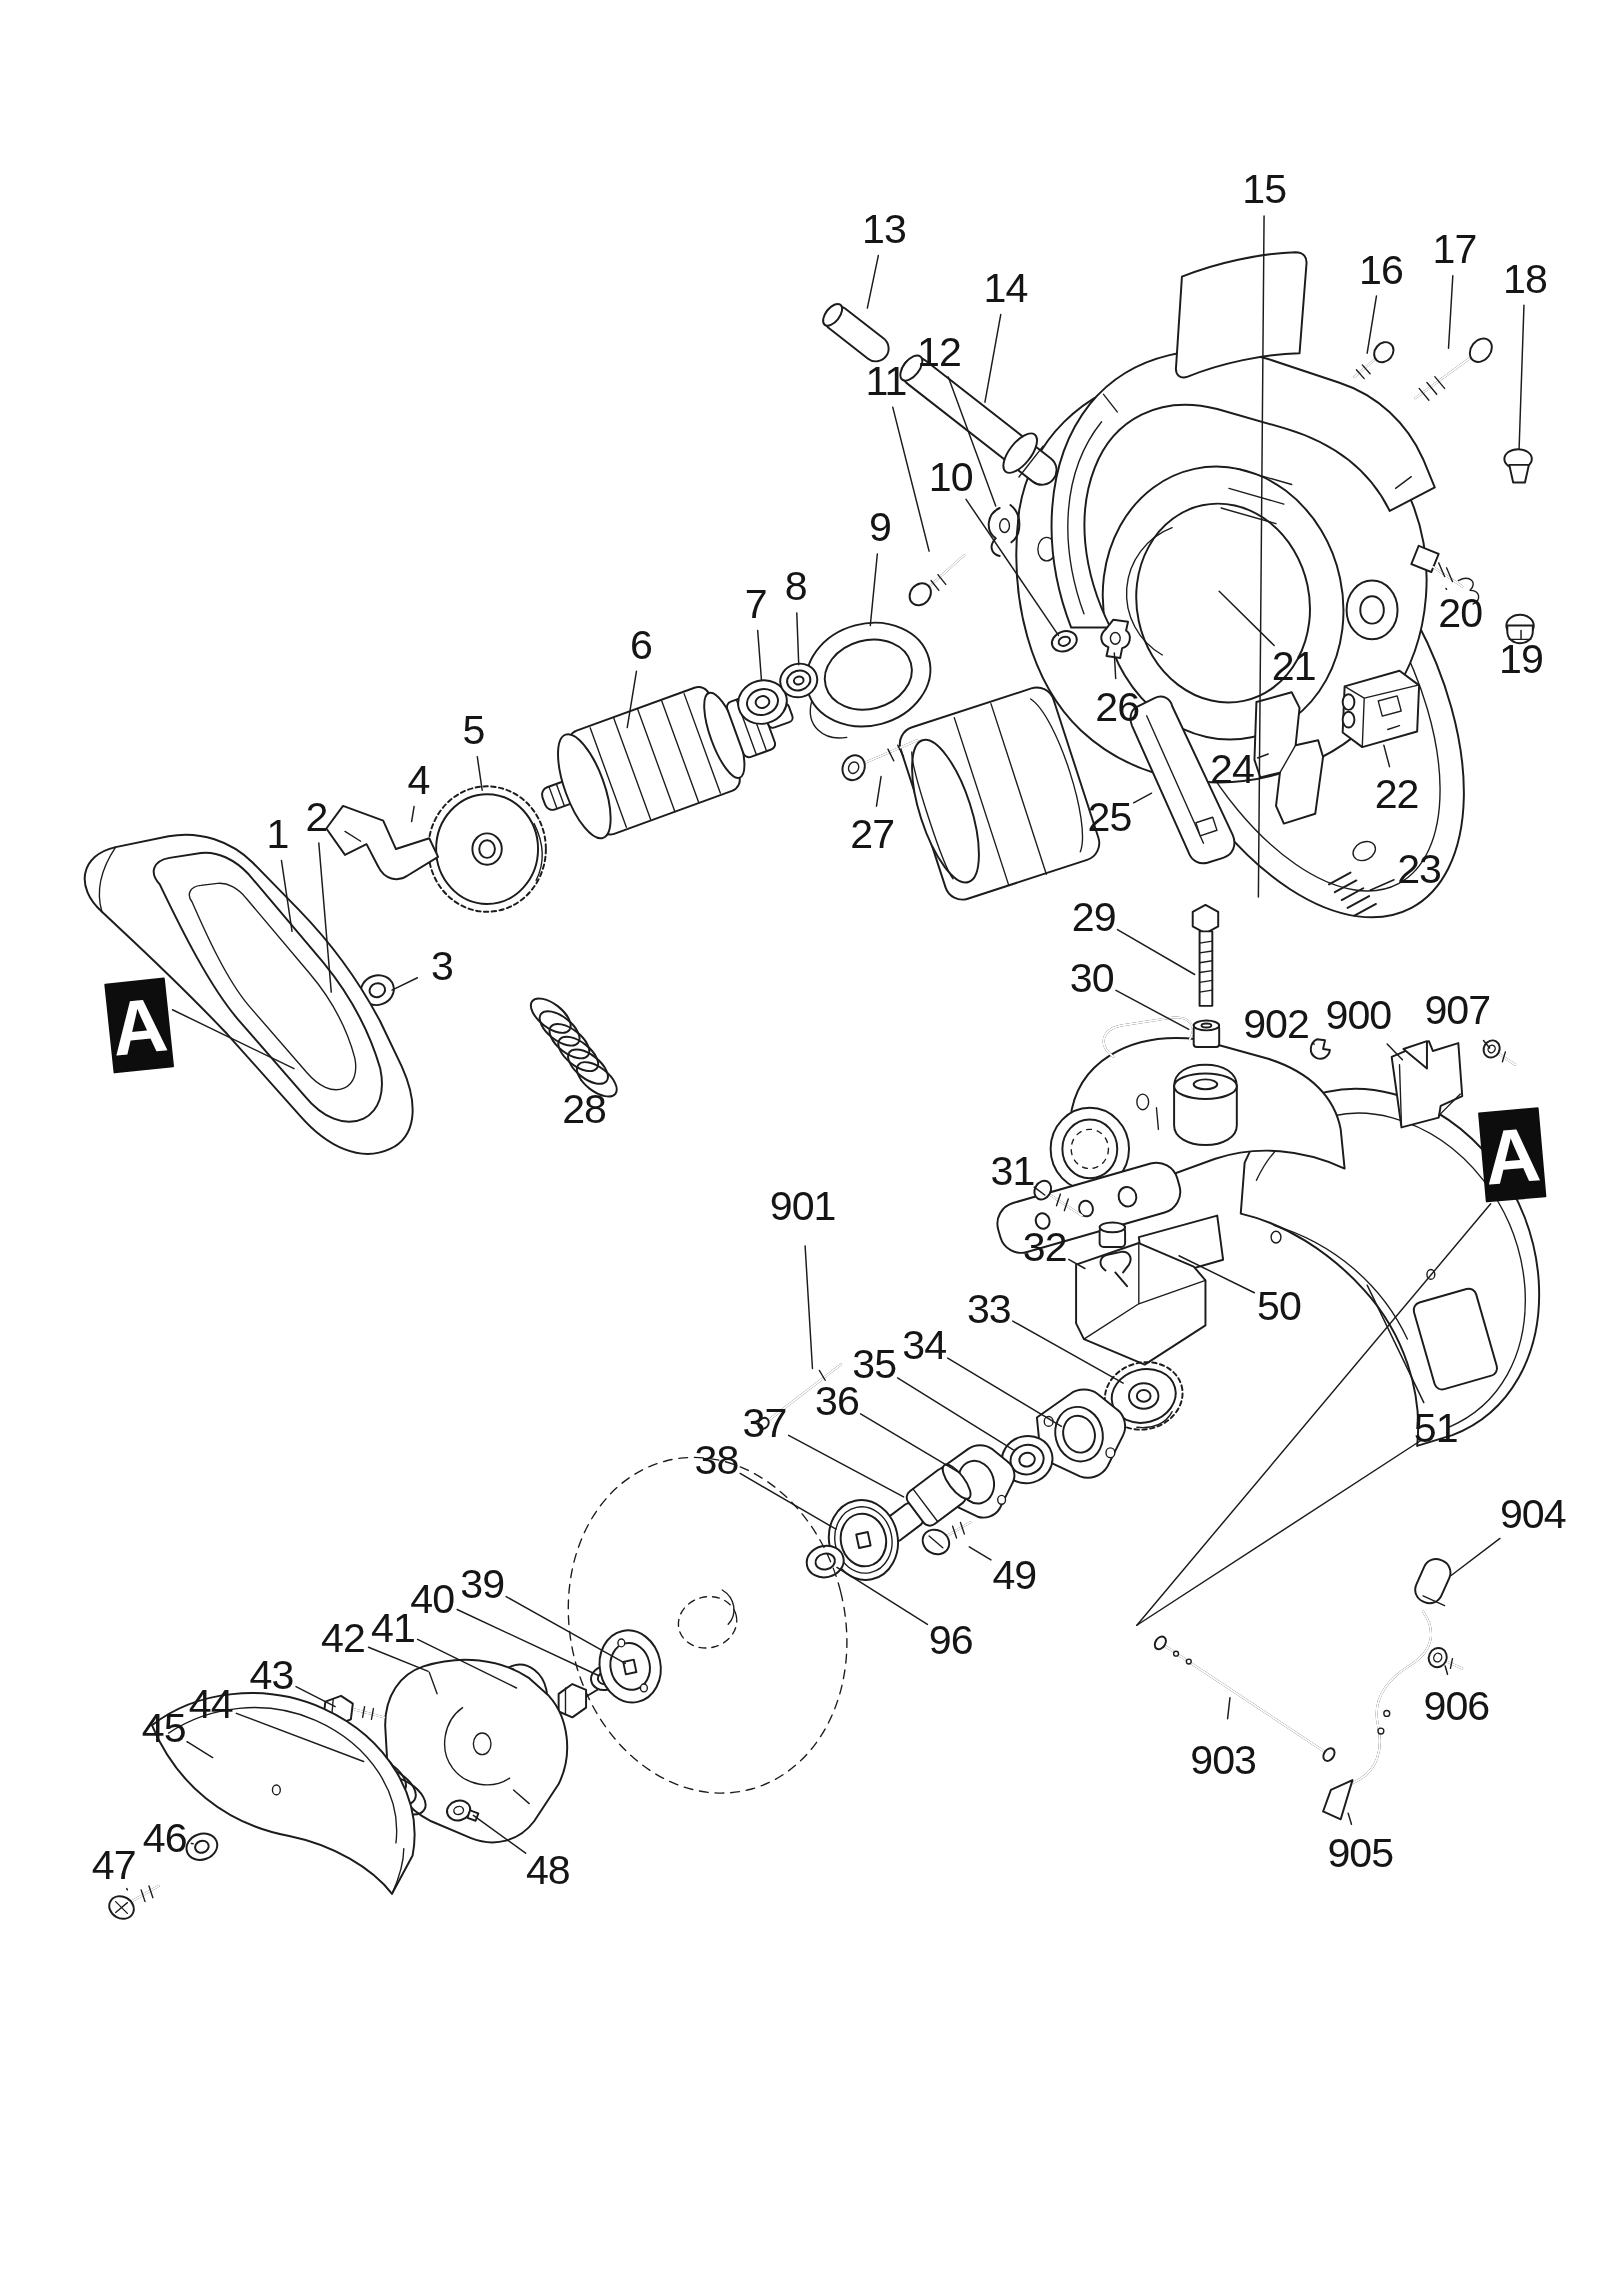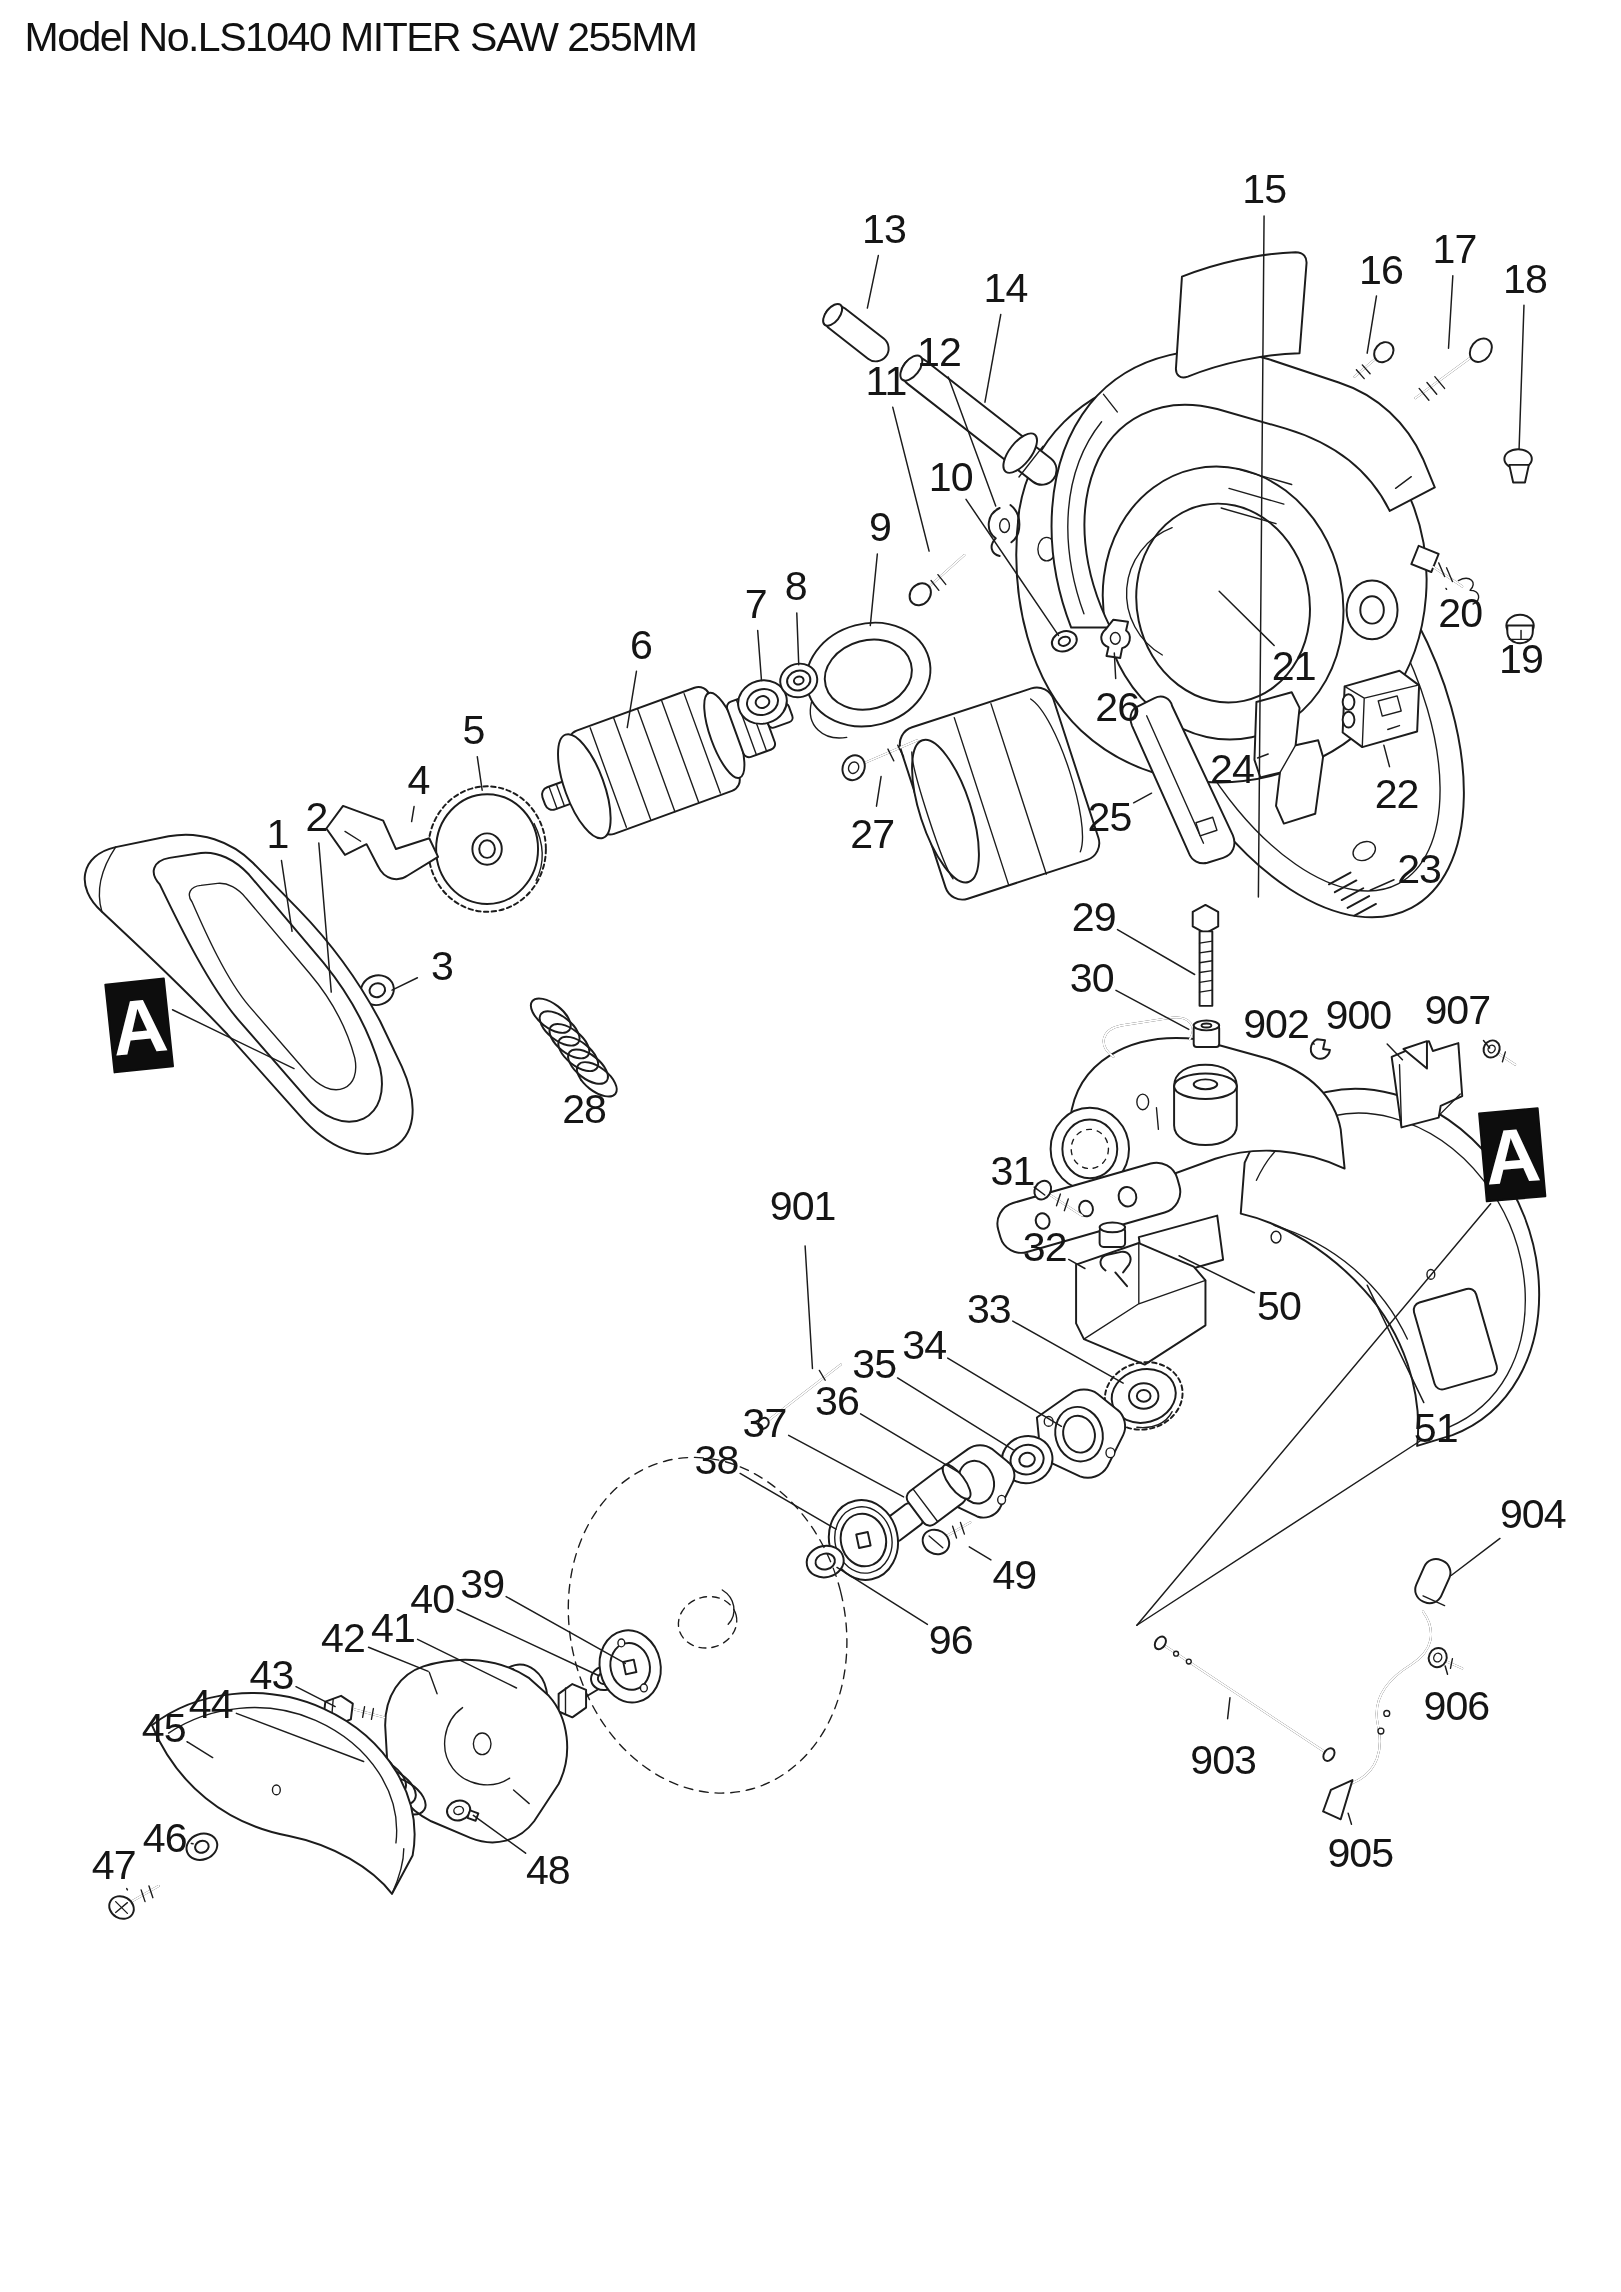--- a/index.html
+++ b/index.html
@@ -30,21 +30,20 @@
   svg.diagram .badge-rect { fill:#0d0d0d; stroke:#0d0d0d; }
   svg.diagram text.badge-letter {
     font-family:"Liberation Sans", sans-serif; font-size:78px; font-weight:bold;
     fill:#ffffff; text-anchor:middle; stroke:none;
   }
 </style>
 </head>
 <body>
 
 <div class="page">
-  <div class="title">Model No.LS1040 MITER SAW 255MM</div>
 
   <svg class="diagram" width="1621" height="2293" viewBox="0 0 1654 2339">
 
     <g>
       <ellipse cx="1320" cy="700" rx="142" ry="256" transform="rotate(-28 1320 700)"></ellipse>
       <ellipse class="nf thin" cx="1320" cy="700" rx="118" ry="228" transform="rotate(-28 1320 700)"></ellipse>
       <ellipse class="thin" cx="1392" cy="868" rx="12" ry="9" transform="rotate(-28 1392 868)"></ellipse>
     </g>
 
     <g>

